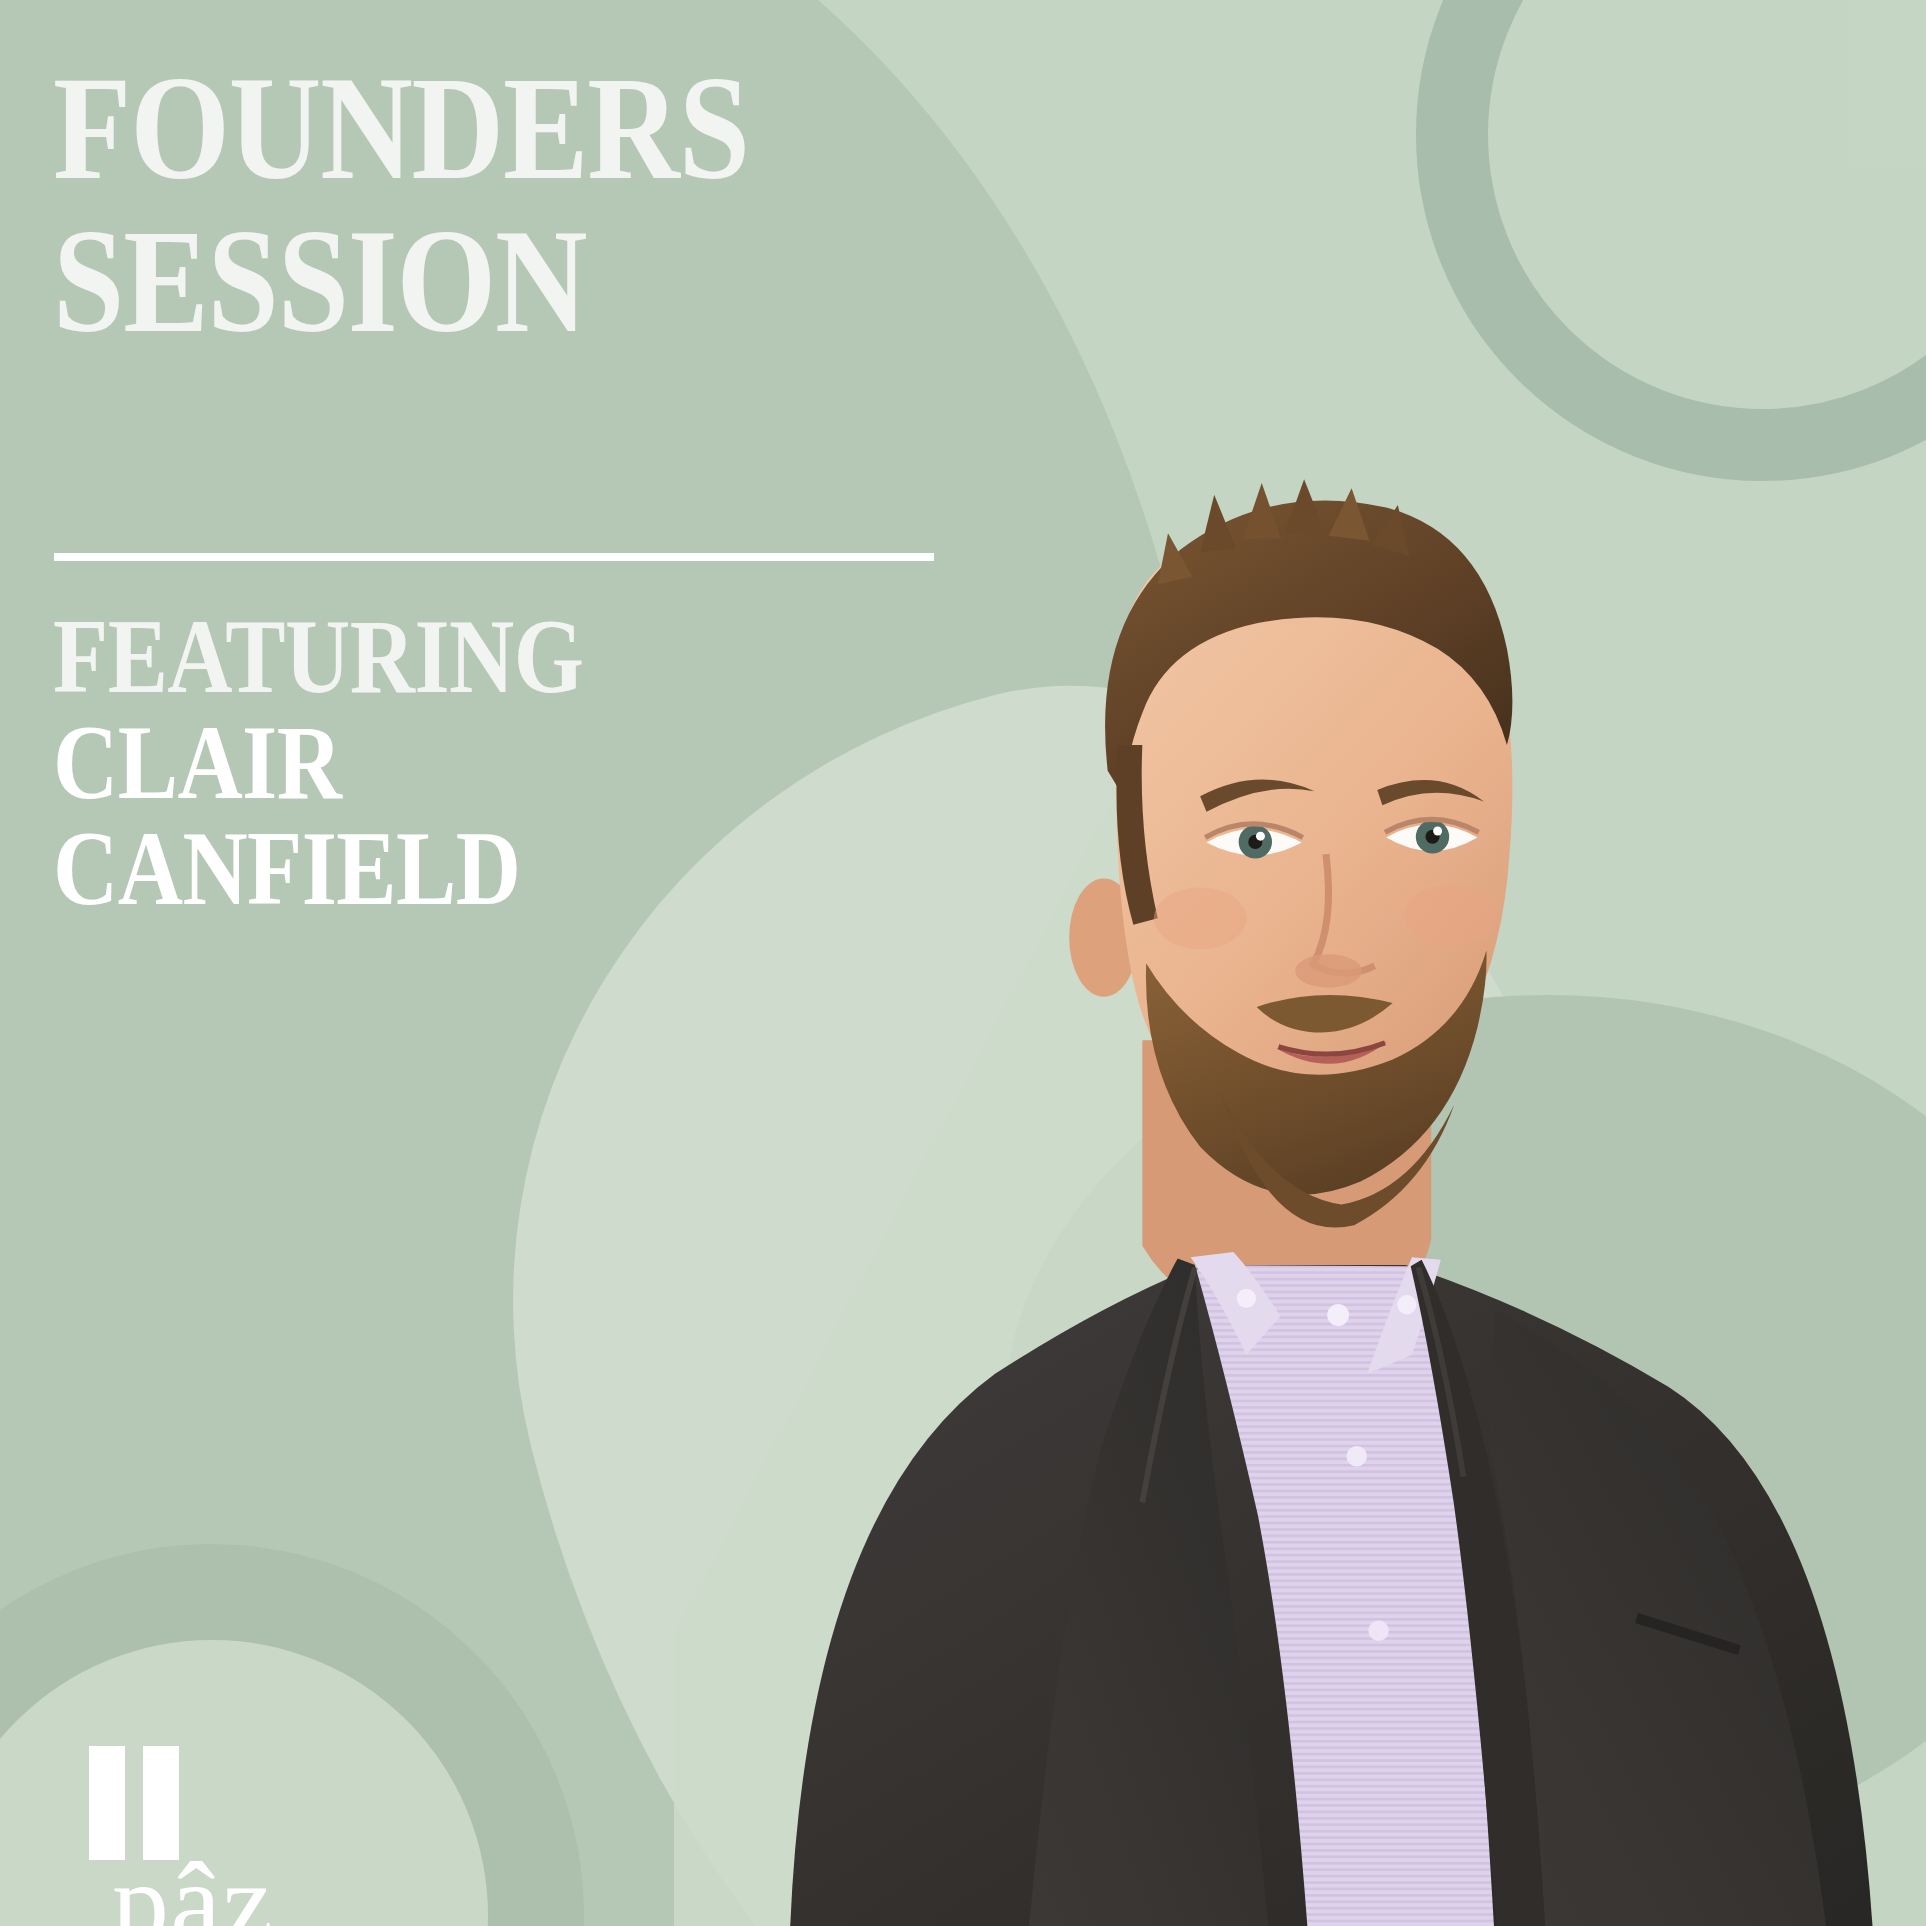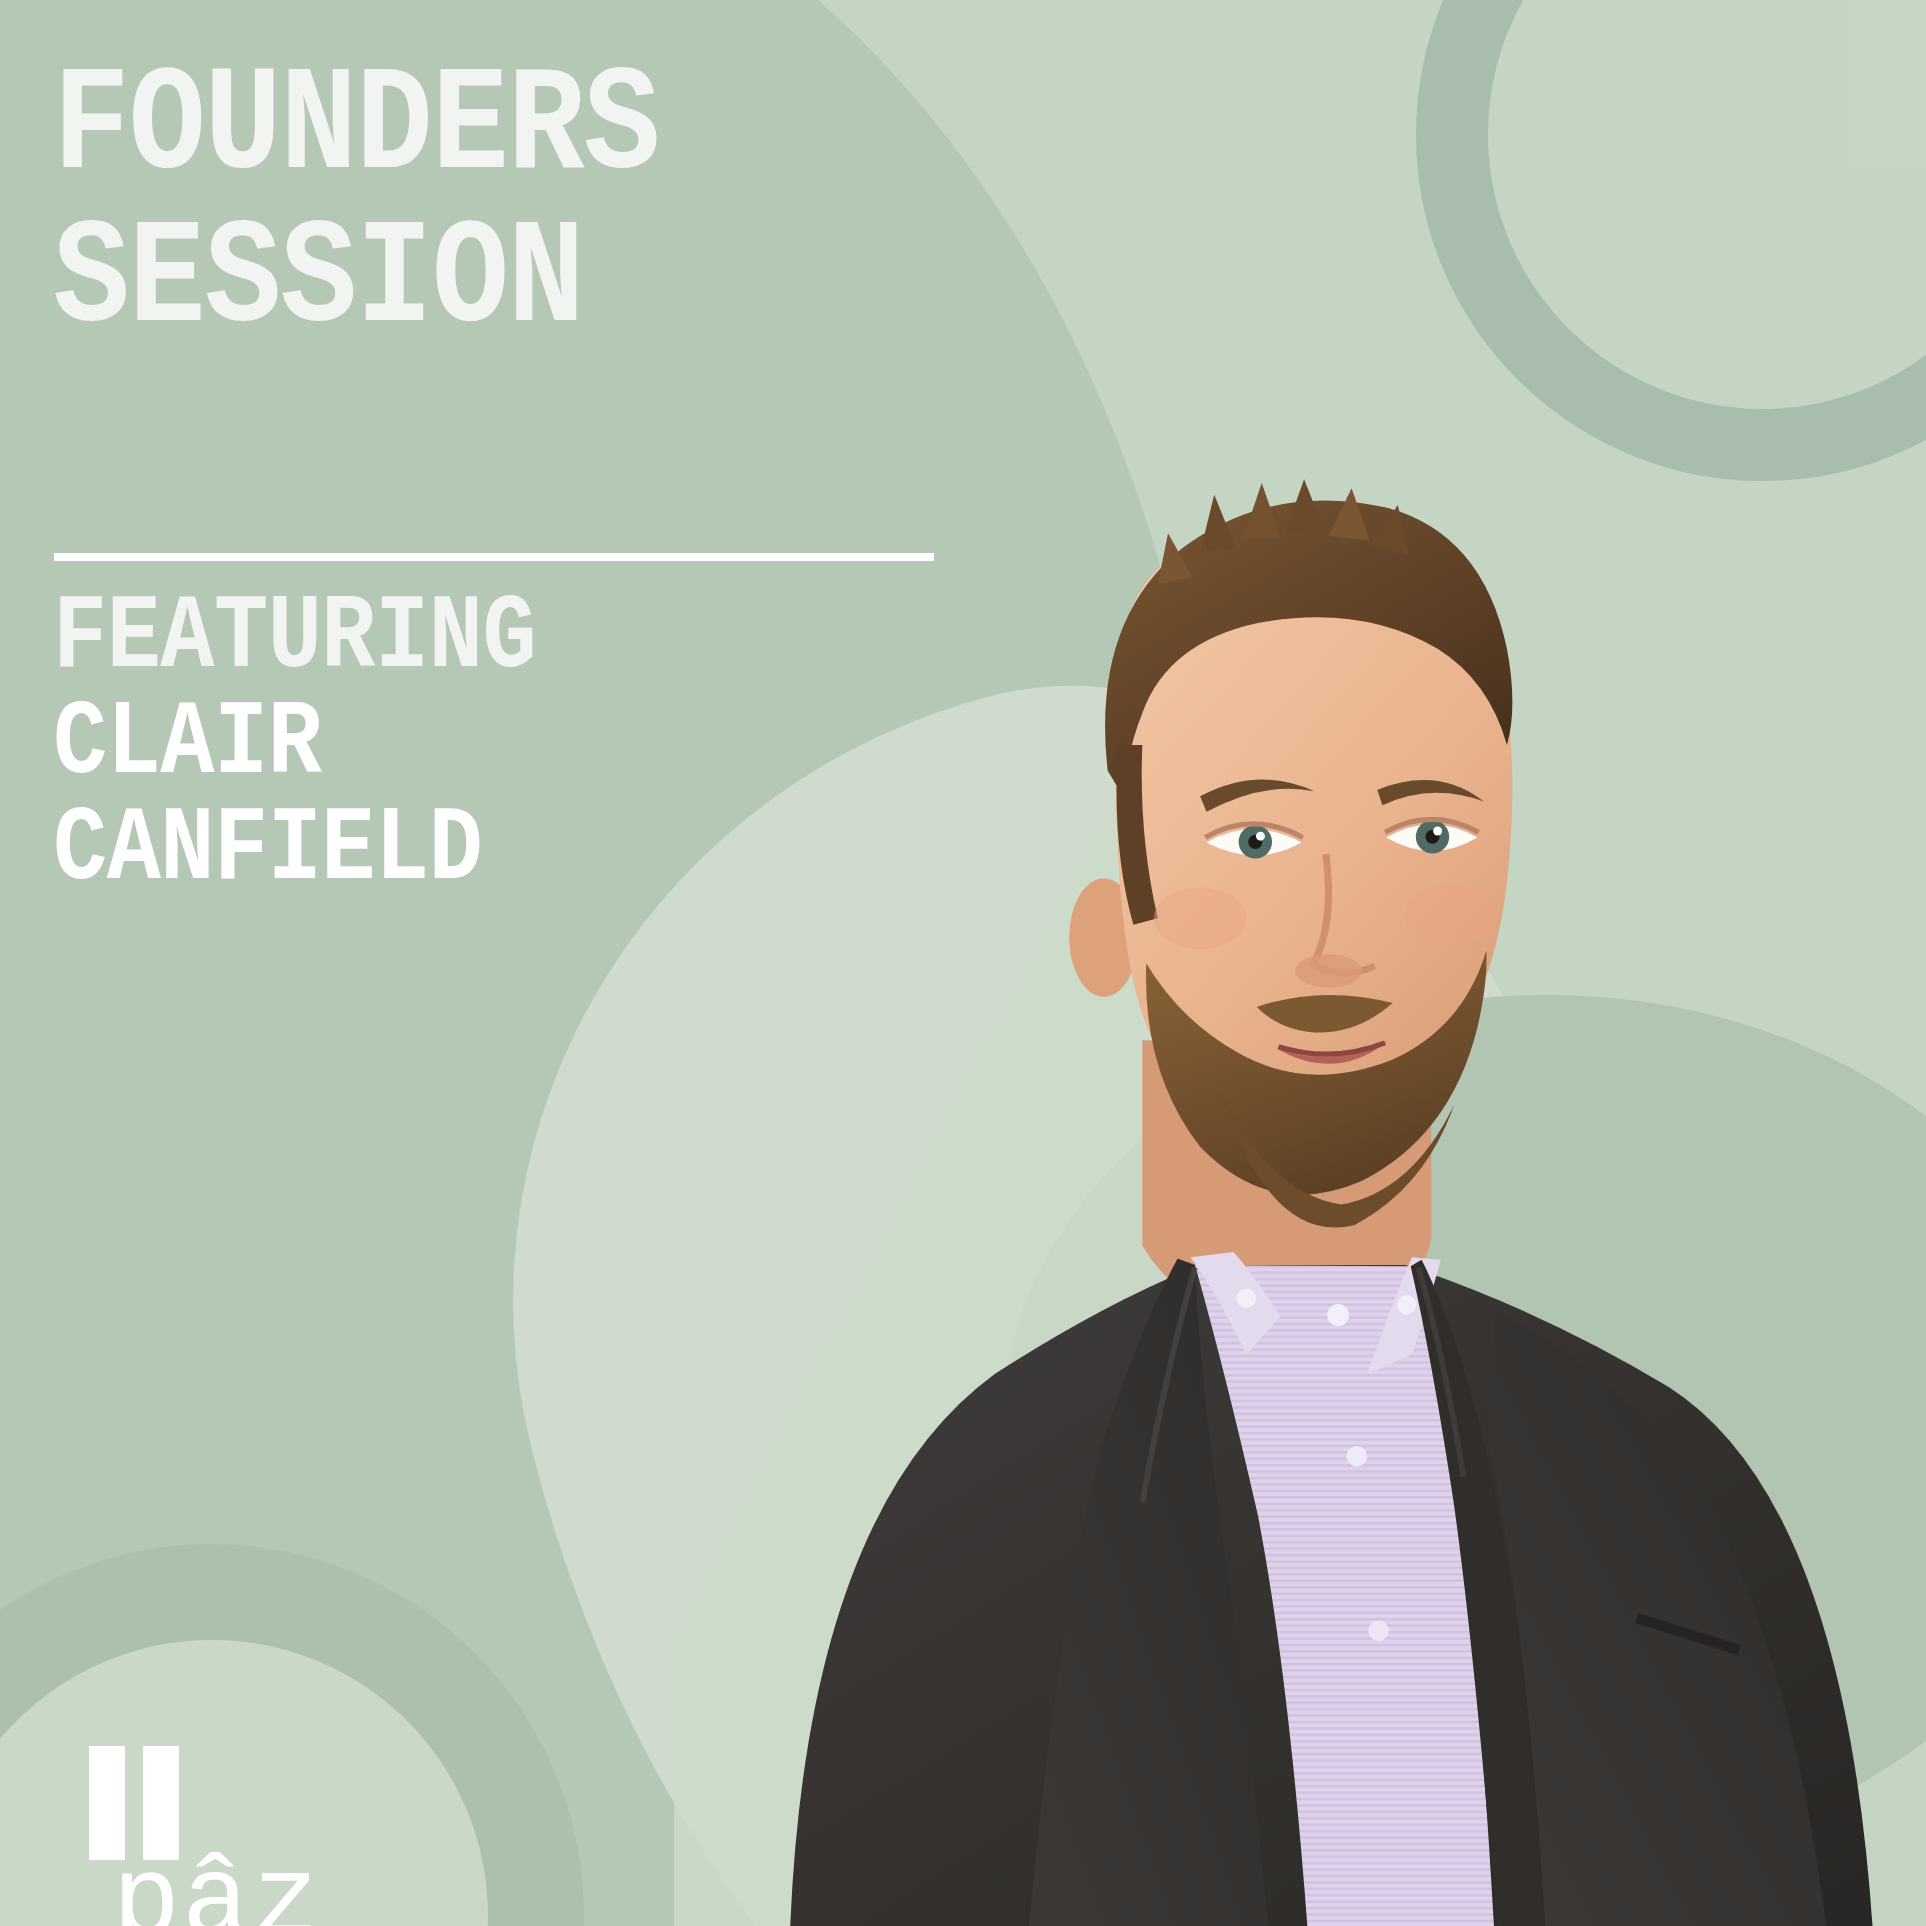--- a/index.html
+++ b/index.html
@@ -6,21 +6,21 @@
     margin: 0;
     padding: 0;
     background: #ffffff;
   }
   #poster {
     position: relative;
     width: 1926px;
     height: 1926px;
     overflow: hidden;
     background: #4c1d95;
-    font-family: Liberation Mono, monospace;
+    font-family: Liberation Serif, serif;
   }
 
   
   .bg-base {
     position: absolute;
     inset: 0;
     background: #c4d5c3;
   }
   
   .bg-left-band {
@@ -132,21 +132,21 @@
     top: 553px;
     width: 880px;
     height: 8.3px;
     background: #ffffff;
     z-index: 40;
   }
 
   .sub-block {
     position: absolute;
     left: 53px;
-    top: 592px;
+    top: 610px;
     width: 899px;
     z-index: 40;
   }
   .subline {
     color: #f2f4f1;
     font-weight: 700;
     font-size: 105px;
     line-height: 0.90;
     letter-spacing: -0.6px;
     transform: scaleX(0.86);

